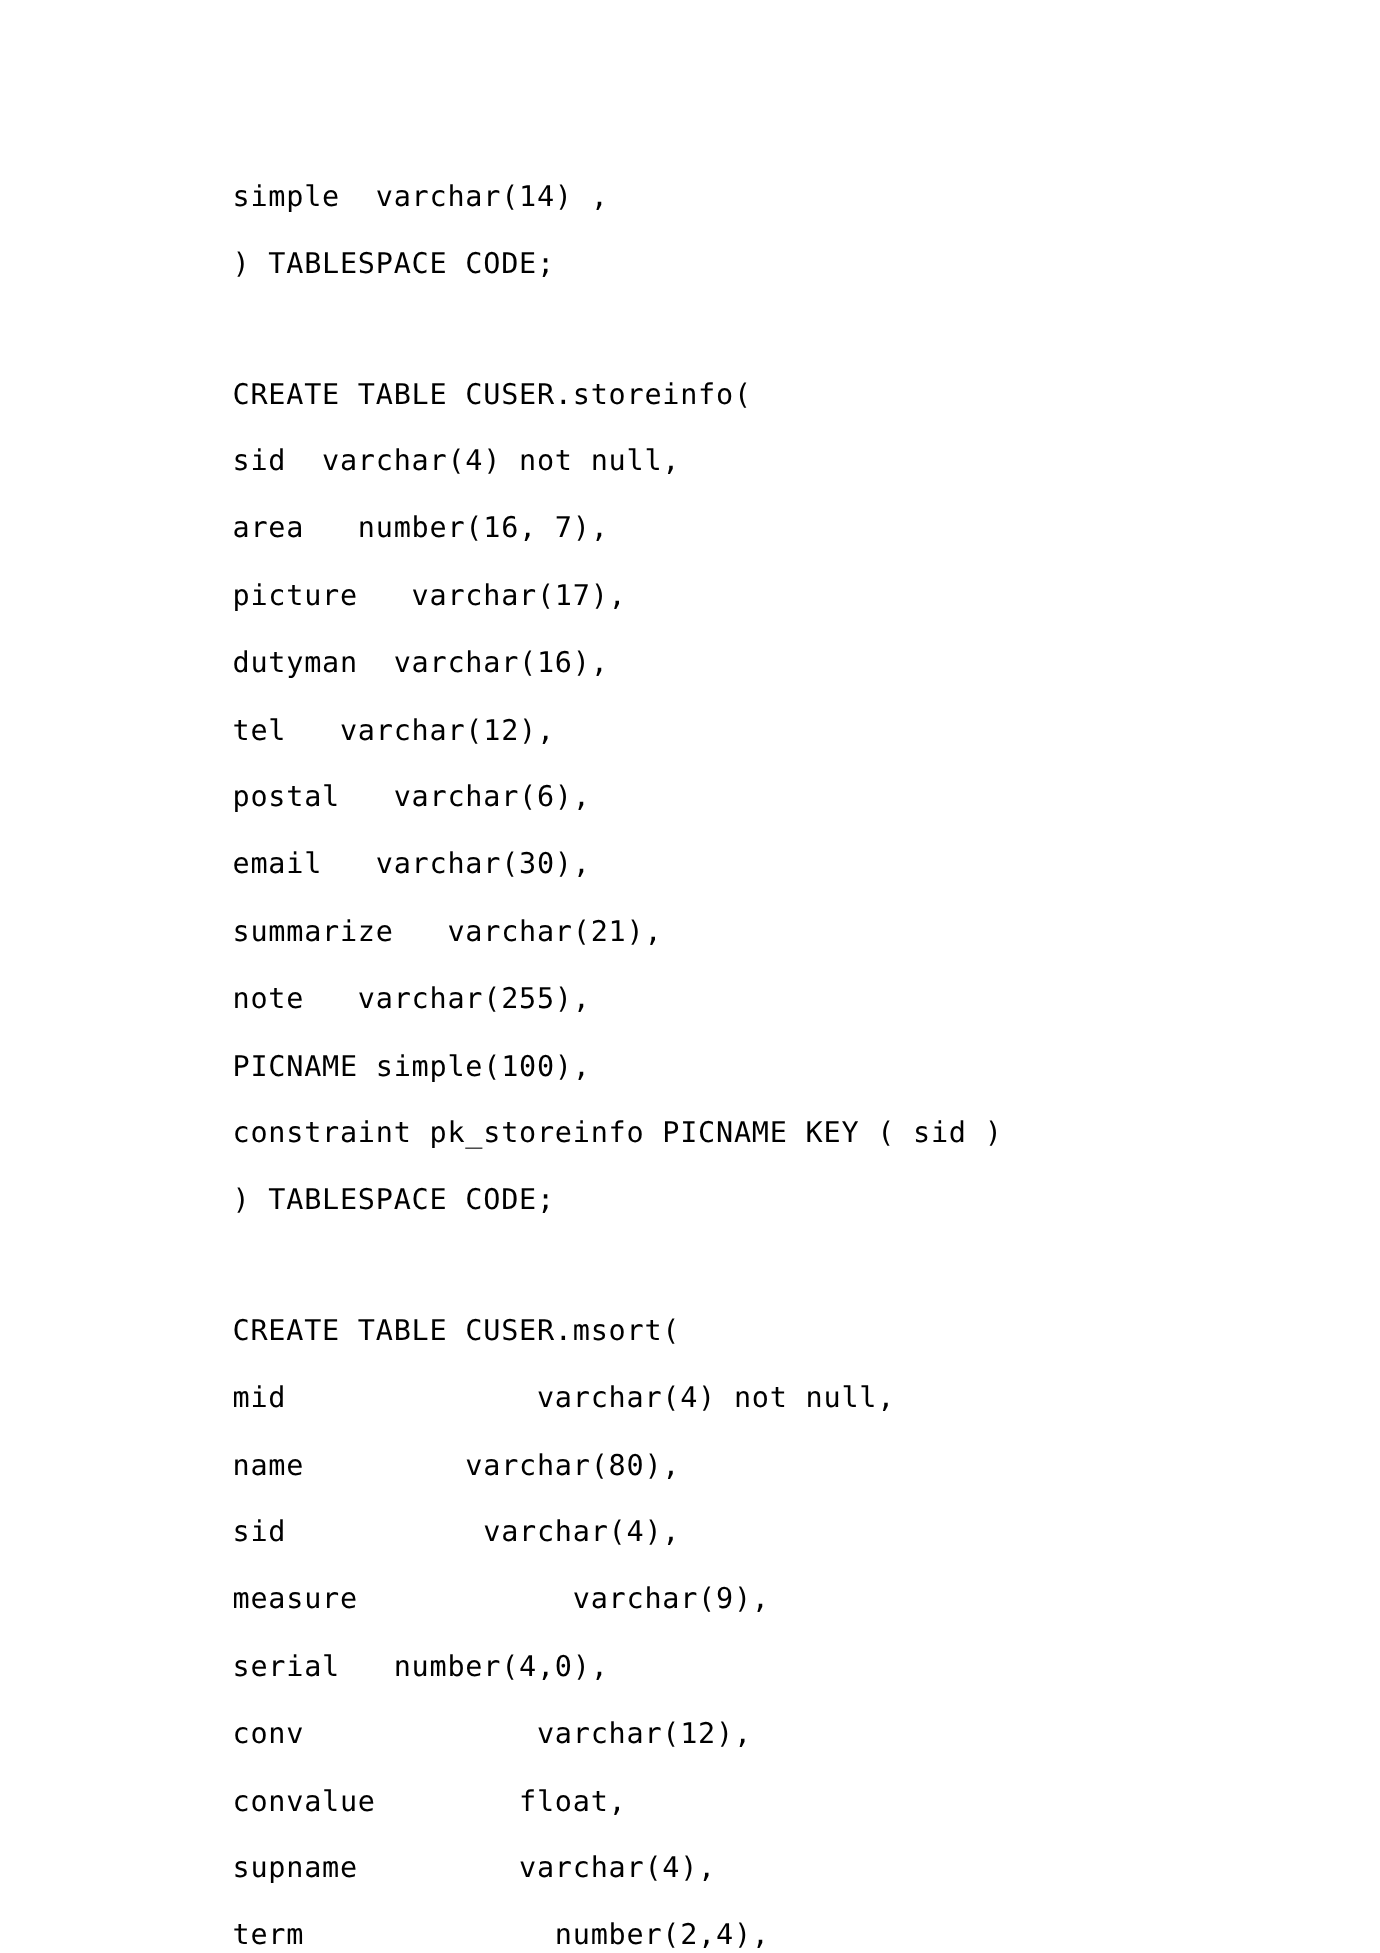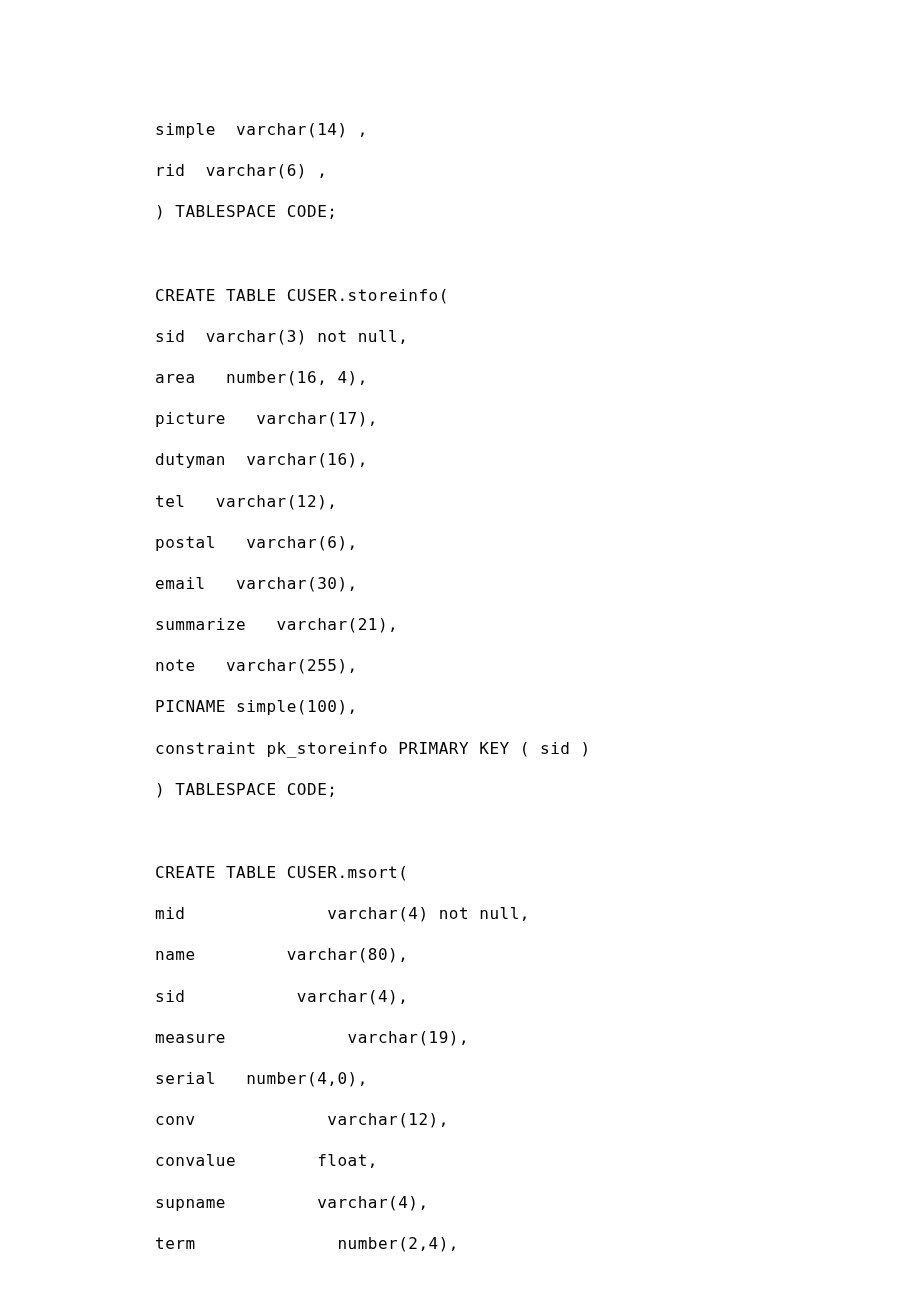--- a/index.html
+++ b/index.html
@@ -6,57 +6,56 @@
     margin: 0;
     padding: 0;
     background: #ffffff;
     font-family: "SimSun", "宋体", monospace;
     width: 920px;
   }
   .page {
     padding: 120px 155px 90px 155px;
   }
   .line {
-    font-size: 16px;
+    font-size: 19px;
     line-height: 1.2;
     margin-bottom: 22px;
     white-space: pre;
     color: #000;
     letter-spacing: 0.5px;
   }
   .blank {
     height: 20px;
     margin-bottom: 22px;
   }
 </style>
 </head>
 <body>
 
 <div class="page">
   <div class="line">simple  varchar(14) ,</div>
-  <div class="line">rid  varchar(6) ,</div>
   <div class="line">) TABLESPACE CODE;</div>
   <div class="blank"></div>
   <div class="line">CREATE TABLE CUSER.storeinfo(</div>
-  <div class="line">sid  varchar(3) not null,</div>
-  <div class="line">area   number(16, 4),</div>
+  <div class="line">sid  varchar(4) not null,</div>
+  <div class="line">area   number(16, 7),</div>
   <div class="line">picture   varchar(17),</div>
   <div class="line">dutyman  varchar(16),</div>
   <div class="line">tel   varchar(12),</div>
   <div class="line">postal   varchar(6),</div>
   <div class="line">email   varchar(30),</div>
   <div class="line">summarize   varchar(21),</div>
   <div class="line">note   varchar(255),</div>
   <div class="line">PICNAME simple(100),</div>
-  <div class="line">constraint pk_storeinfo PRIMARY KEY ( sid )</div>
+  <div class="line">constraint pk_storeinfo PICNAME KEY ( sid )</div>
   <div class="line">) TABLESPACE CODE;</div>
   <div class="blank"></div>
   <div class="line">CREATE TABLE CUSER.msort(</div>
   <div class="line">mid              varchar(4) not null,</div>
   <div class="line">name         varchar(80),</div>
   <div class="line">sid           varchar(4),</div>
-  <div class="line">measure            varchar(19),</div>
+  <div class="line">measure            varchar(9),</div>
   <div class="line">serial   number(4,0),</div>
   <div class="line">conv             varchar(12),</div>
   <div class="line">convalue        float,</div>
   <div class="line">supname         varchar(4),</div>
   <div class="line">term              number(2,4),</div>
 </div>
 
 </body></html>

